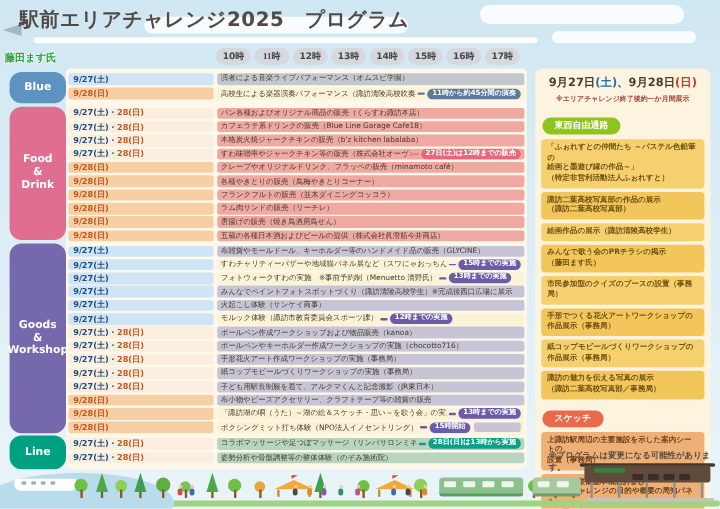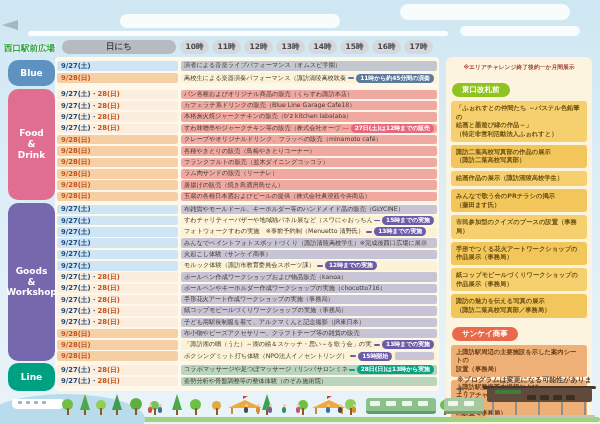--- a/index.html
+++ b/index.html
@@ -64,26 +64,26 @@
 </head>
 <body>
 
 <div id="stage">
   <div class="cloud" style="left:120px;top:14px;width:220px;height:14px;"></div>
   <div class="cloud" style="left:400px;top:4px;width:170px;height:16px;"></div>
   <div class="cloud" style="left:460px;top:26px;width:120px;height:10px;"></div>
   <div id="swoosh"></div>
   <div id="plane"></div>
 
-  <div id="venue-label">西口駅前広場</div>
-
-  <div class="pill" id="pill-date">日にち</div>
+  <div id="page-title">駅前エリアチャレンジ2025　プログラム</div>
+  <div id="venue-label">藤田ます氏</div>
+
   <div id="hour-pills">
       <div class="pill hour-pill" style="left: 180px;">10時</div>
-      <div class="pill hour-pill" style="left: 212px;">11時</div>
+      <div class="pill hour-pill" style="left: 212px; font-family: Liberation Serif, serif;">11時</div>
       <div class="pill hour-pill" style="left: 244px;">12時</div>
       <div class="pill hour-pill" style="left: 276px;">13時</div>
       <div class="pill hour-pill" style="left: 308px;">14時</div>
       <div class="pill hour-pill" style="left: 340px;">15時</div>
       <div class="pill hour-pill" style="left: 372px;">16時</div>
       <div class="pill hour-pill" style="left: 404px;">17時</div>
     </div>
 
   <div id="table-bg"></div>
   <div id="cats">
@@ -356,29 +356,30 @@
           <span class="c-sat">・</span>
           <span class="c-sun">28(日)</span>
         </div>
         <div class="bar" style="background: rgb(185, 213, 189);">
           <span class="txt">姿勢分析や骨盤調整等の整体体験（のぞみ施術院）</span>
         </div>
       </div>
     </div>
 
   <div id="panel">
+    <div id="panel-dates"><span style="color: rgb(74, 59, 42);">9月27日</span><span style="color: rgb(31, 107, 176);">(土)</span><span style="color: rgb(74, 59, 42);">、9月28日</span><span style="color: rgb(208, 52, 44);">(日)</span></div>
     <div id="panel-note">※エリアチャレンジ終了後約一か月間展示</div>
-    <div id="panel-sections"><div class="sec-badge" style="background: rgb(143, 195, 31);">東口改札前</div><div class="card y0">「ふぉれすとの仲間たち ～パステル色鉛筆の
+    <div id="panel-sections"><div class="sec-badge" style="background: rgb(143, 195, 31);">東西自由通路</div><div class="card y0">「ふぉれすとの仲間たち ～パステル色鉛筆の
 絵画と墨遊び縁の作品～」
 （特定非営利活動法人ふぉれすと）</div><div class="card y1">諏訪二葉高校写真部の作品の展示
 （諏訪二葉高校写真部）</div><div class="card y0">絵画作品の展示（諏訪清陵高校学生）</div><div class="card y1">みんなで歌う会のPRチラシの掲示
 （藤田ます氏）</div><div class="card y0">市民参加型のクイズのブースの設置（事務局）</div><div class="card y1">手形でつくる花火アートワークショップの
 作品展示（事務局）</div><div class="card y0">紙コップモビールづくりワークショップの
 作品展示（事務局）</div><div class="card y1">諏訪の魅力を伝える写真の展示
-（諏訪二葉高校写真部／事務局）</div><div class="sec-badge" style="background: rgb(233, 106, 74);">サンケイ商事</div><div class="card o">上諏訪駅周辺の主要施設を示した案内シートの
+（諏訪二葉高校写真部／事務局）</div><div class="sec-badge" style="background: rgb(233, 106, 74);">スケッチ</div><div class="card o">上諏訪駅周辺の主要施設を示した案内シートの
 設置（事務局）</div><div class="card o">上諏訪駅整備基本構想および
 エリアチャレンジの目的や概要の周知パネル
 の設置（事務局）</div></div>
   </div>
 
   <div id="footer-note">※プログラムは変更になる可能性があります。</div>
 
   <div id="illus">
     <div class="ground" style="left:130px;top:33px;width:470px;height:5px;"></div>
     <div id="lake"></div>

